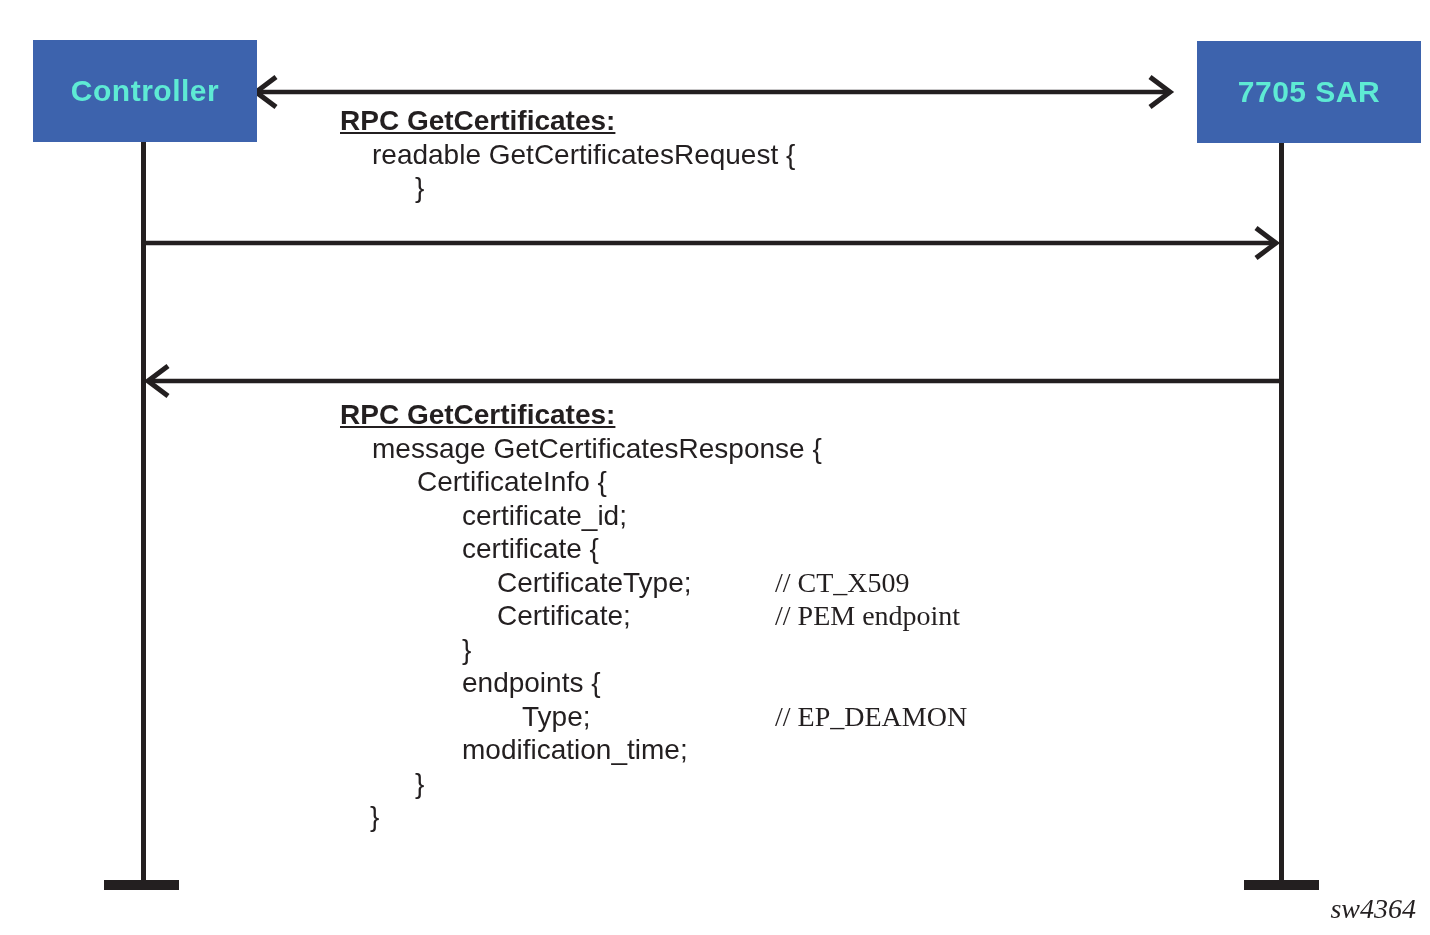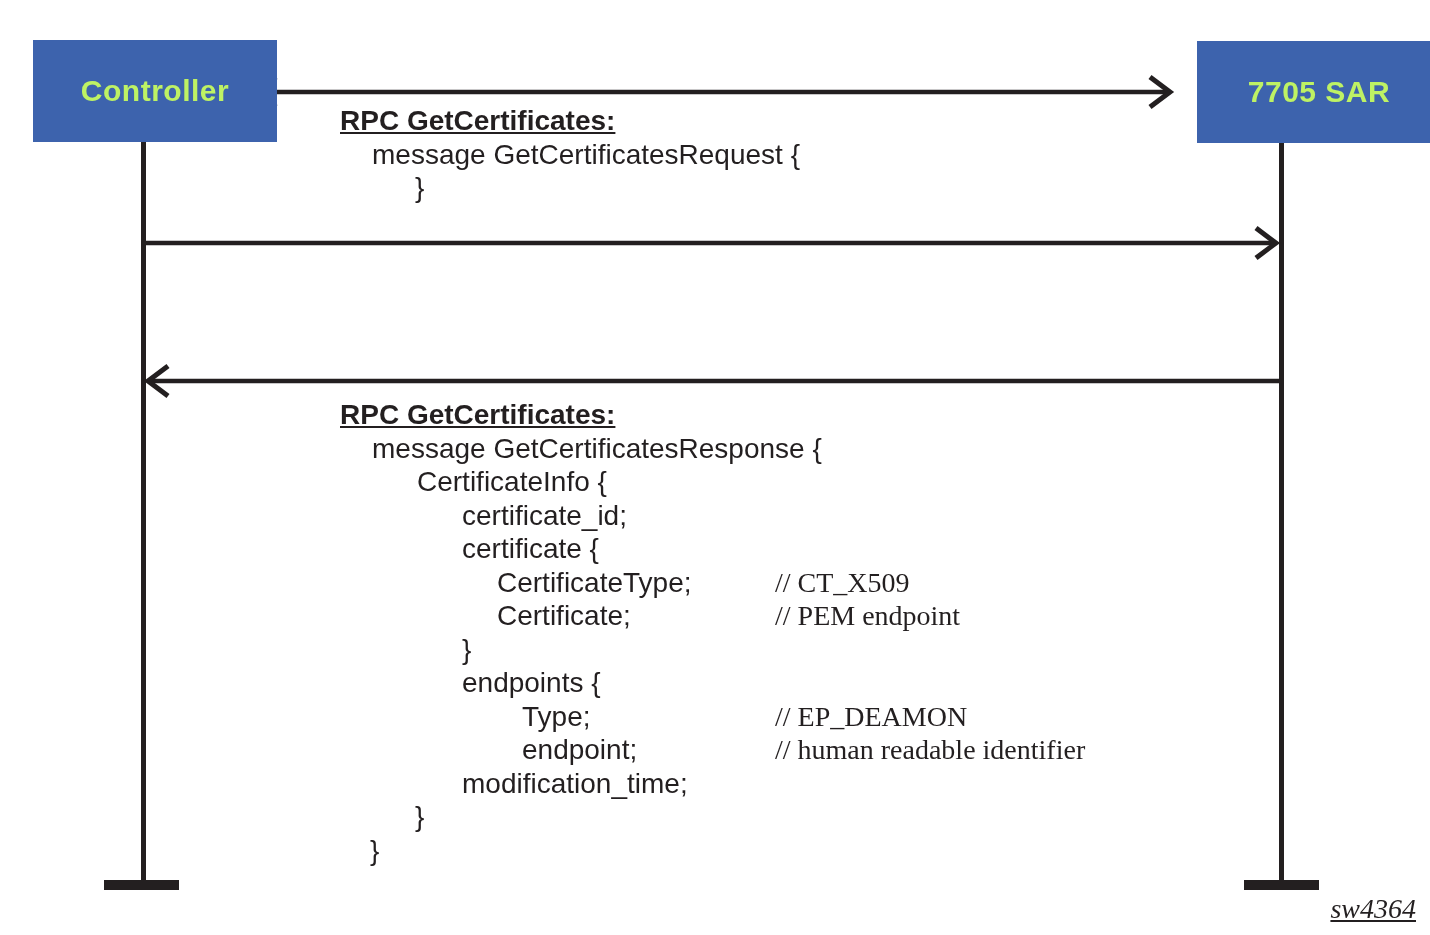--- a/index.html
+++ b/index.html
@@ -18,24 +18,24 @@
   }
   .svg-layer {
     position: absolute;
     left: 0;
     top: 0;
     width: 1430px;
     height: 935px;
   }
   .actor-box {
     position: absolute;
-    width: 244px;
+    width: 224px;
     height: 102px;
     background: #3d63ad;
-    color: #bef264;
+    color: #5eead4;
     font-weight: bold;
     font-size: 30px;
     display: flex;
     align-items: center;
     justify-content: center;
     letter-spacing: 0.5px;
   }
   .actor-left  { left: 33px;  top: 40px; }
   .actor-right { left: 1173px; top: 41px; margin-left: 24px; }
   .conn-label {
@@ -64,21 +64,20 @@
   }
   .req-block { top: 104px; }
   .resp-block { top: 398px; }
   .figure-id {
     position: absolute;
     right: 14px;
     top: 893px;
     font-family: "Liberation Serif", serif;
     font-style: italic;
     font-size: 28px;
-    text-decoration: underline;
   }
 </style>
 </head>
 <body>
 
 <div class="canvas">
 
   <svg class="svg-layer" viewBox="0 0 1430 935" xmlns="http://www.w3.org/2000/svg">
 
     <line x1="143.5" y1="142" x2="143.5" y2="882" stroke="#231f20" stroke-width="5"></line>
@@ -104,21 +103,21 @@
   <div class="actor-box actor-right">
     <span>7705 SAR</span>
   </div>
 
 
   <div class="code-block req-block">
     <div class="code-line title">
       <span>RPC GetCertificates:</span>
     </div>
     <div class="code-line" style="padding-left:32px">
-      <span>message GetCertificatesRequest {</span>
+      <span>readable GetCertificatesRequest {</span>
     </div>
     <div class="code-line" style="padding-left:75px">
       <span>}</span>
     </div>
   </div>
 
   <div class="code-block resp-block">
     <div class="code-line title">
       <span>RPC GetCertificates:</span>
     </div>
@@ -145,24 +144,20 @@
     <div class="code-line" style="padding-left:122px">
       <span>}</span>
     </div>
     <div class="code-line" style="padding-left:122px">
       <span>endpoints {</span>
     </div>
     <div class="code-line" style="padding-left:182px">
       <span>Type;</span>
       <span class="comment">// EP_DEAMON</span>
     </div>
-    <div class="code-line" style="padding-left:182px">
-      <span>endpoint;</span>
-      <span class="comment">// human readable identifier</span>
-    </div>
     <div class="code-line" style="padding-left:122px">
       <span>modification_time;</span>
     </div>
     <div class="code-line" style="padding-left:75px">
       <span>}</span>
     </div>
     <div class="code-line" style="padding-left:30px">
       <span>}</span>
     </div>
   </div>

